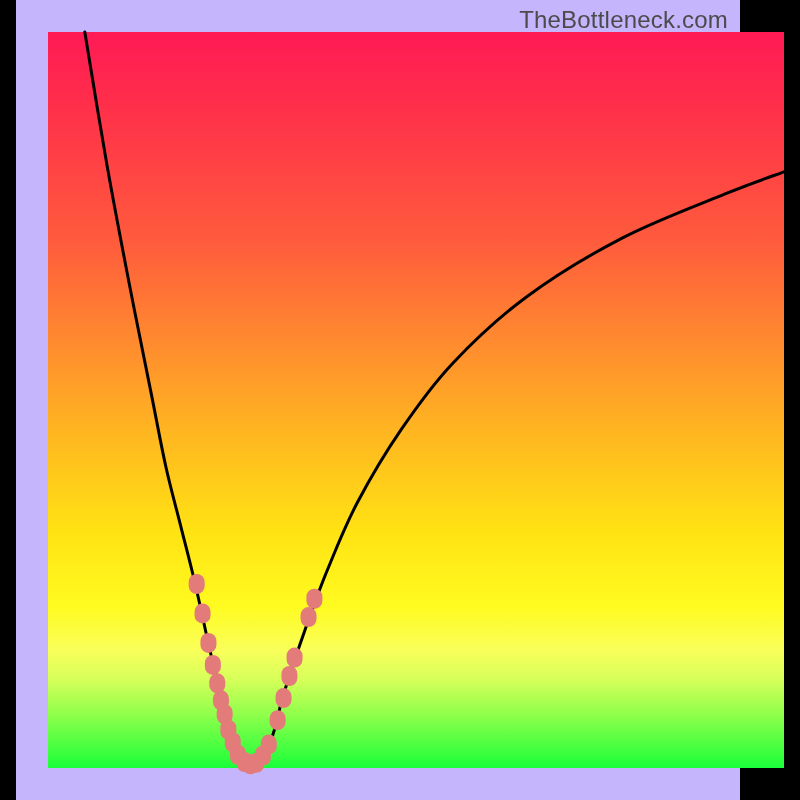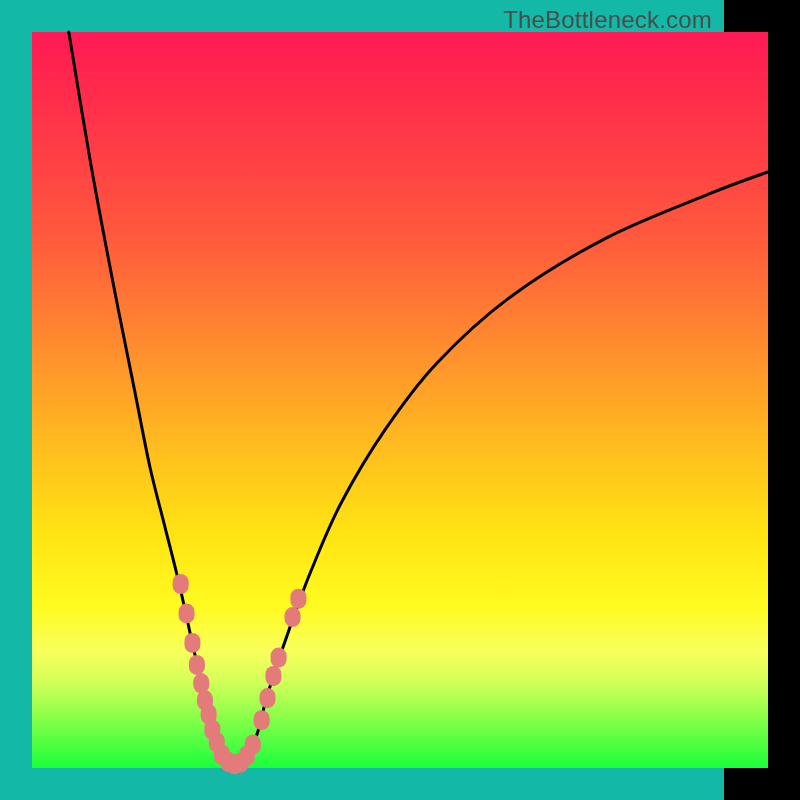--- a/index.html
+++ b/index.html
@@ -7,24 +7,24 @@
     padding: 0;
     width: 800px;
     height: 800px;
     overflow: hidden;
     background: #000;
     font-family: Arial, Helvetica, sans-serif;
   }
   .frame {
     position: absolute;
     top: 0;
-    left: 0;
+    left: 16px;
     width: 724px;
     height: 800px;
-    background: #14b8a6;
+    background: #c4b5fd;
   }
   .plot-area {
     position: absolute;
     top: 32px;
     left: 32px;
     width: 736px;
     height: 736px;
     
     background: linear-gradient(
       to bottom,

